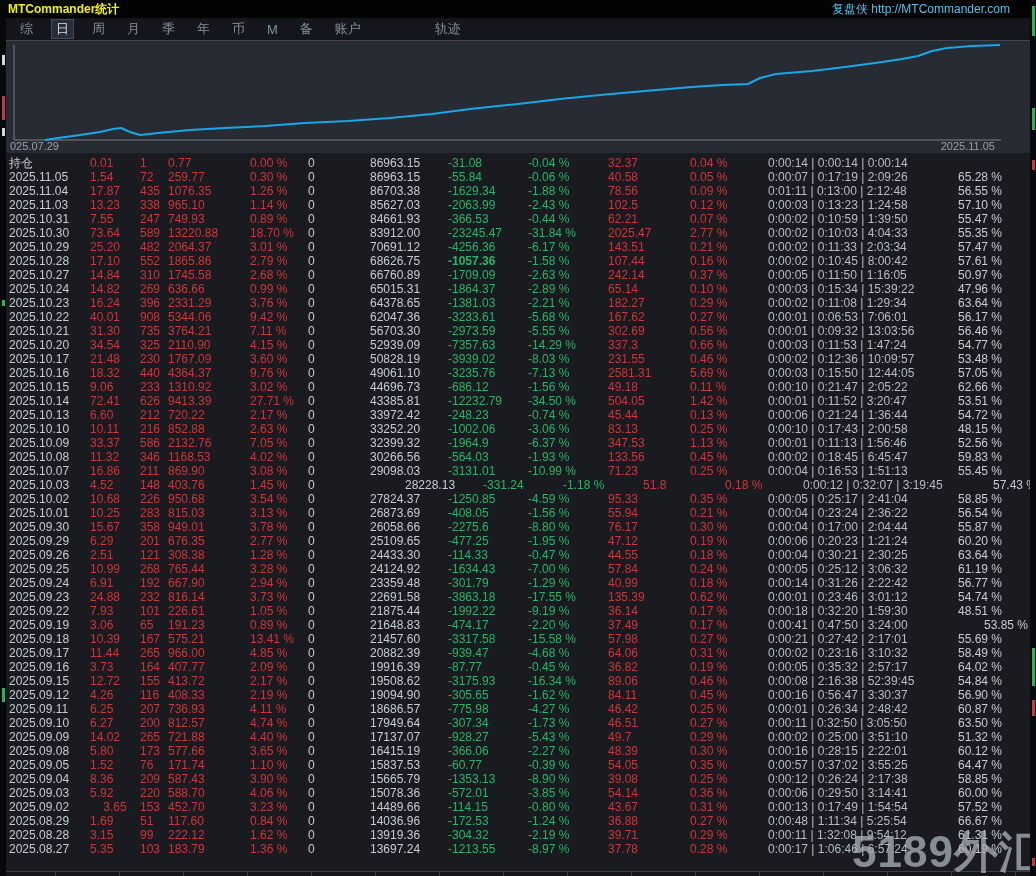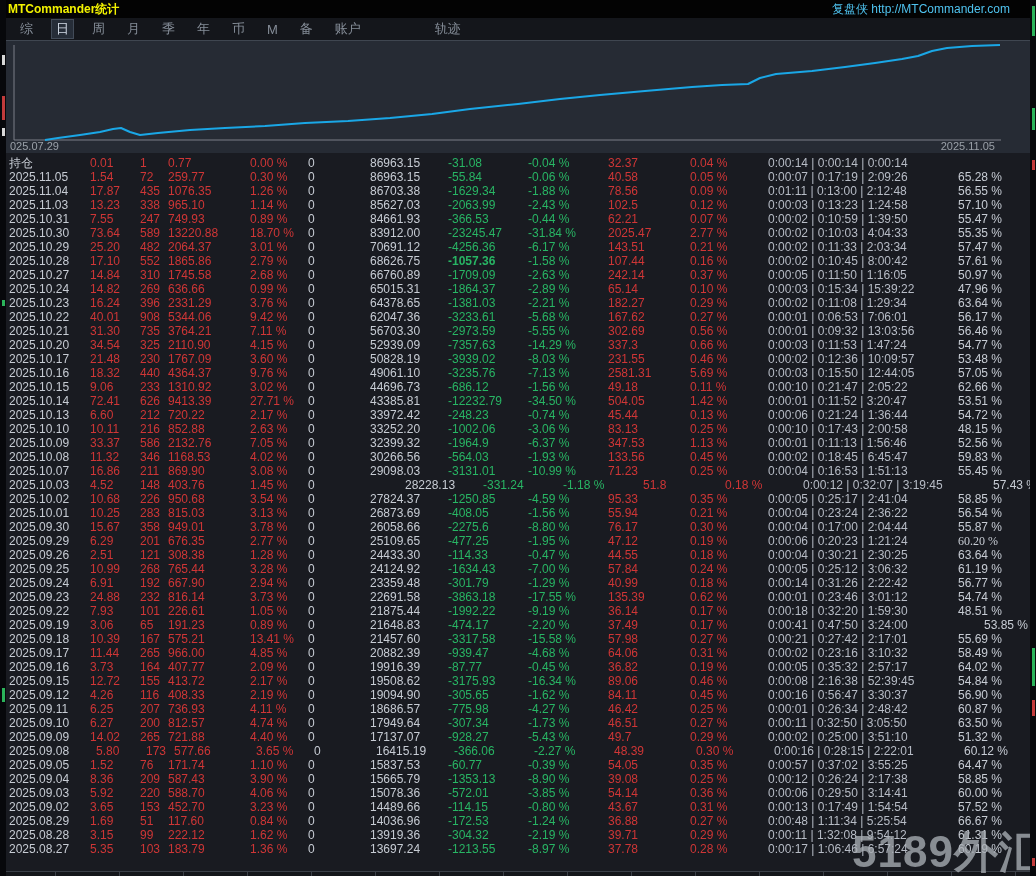--- a/index.html
+++ b/index.html
@@ -489,21 +489,21 @@
           <span class="c-red" style="width: 28px;">201</span>
           <span class="c-red" style="width: 82px;">676.35</span>
           <span class="c-red" style="width: 58px;">2.77 %</span>
           <span class="c-wht" style="width: 62px;">0</span>
           <span class="c-wht" style="width: 78px;">25109.65</span>
           <span class="c-grn" style="width: 80px;">-477.25</span>
           <span class="c-grn" style="width: 80px;">-1.95 %</span>
           <span class="c-red" style="width: 82px;">47.12</span>
           <span class="c-red" style="width: 78px;">0.19 %</span>
           <span class="c-time" style="width: 190px;">0:00:06 | 0:20:23 | 1:21:24</span>
-          <span class="c-wht" style="width: 70px; font-family: Liberation Serif, serif;">60.20 %</span>
+          <span class="c-wht" style="width: 70px;">60.20 %</span>
         </div>
         <div class="trow">
           <span class="c-date" style="width: 81px;">2025.09.26</span>
           <span class="c-red" style="width: 50px;">2.51</span>
           <span class="c-red" style="width: 28px;">121</span>
           <span class="c-red" style="width: 82px;">308.38</span>
           <span class="c-red" style="width: 58px;">1.28 %</span>
           <span class="c-wht" style="width: 62px;">0</span>
           <span class="c-wht" style="width: 78px;">24433.30</span>
           <span class="c-grn" style="width: 80px;">-114.33</span>
@@ -703,21 +703,21 @@
           <span class="c-wht" style="width: 78px;">17137.07</span>
           <span class="c-grn" style="width: 80px;">-928.27</span>
           <span class="c-grn" style="width: 80px;">-5.43 %</span>
           <span class="c-red" style="width: 82px;">49.7</span>
           <span class="c-red" style="width: 78px;">0.29 %</span>
           <span class="c-time" style="width: 190px;">0:00:02 | 0:25:00 | 3:51:10</span>
           <span class="c-wht" style="width: 70px;">51.32 %</span>
         </div>
         <div class="trow">
           <span class="c-date" style="width: 81px;">2025.09.08</span>
-          <span class="c-red" style="width: 50px; margin-left: 6px;">5.80</span>
+          <span class="c-red" style="width: 50px;">5.80</span>
           <span class="c-red" style="width: 28px;">173</span>
           <span class="c-red" style="width: 82px;">577.66</span>
           <span class="c-red" style="width: 58px;">3.65 %</span>
           <span class="c-wht" style="width: 62px;">0</span>
           <span class="c-wht" style="width: 78px;">16415.19</span>
           <span class="c-grn" style="width: 80px;">-366.06</span>
           <span class="c-grn" style="width: 80px;">-2.27 %</span>
           <span class="c-red" style="width: 82px;">48.39</span>
           <span class="c-red" style="width: 78px;">0.30 %</span>
           <span class="c-time" style="width: 190px;">0:00:16 | 0:28:15 | 2:22:01</span>
@@ -763,21 +763,21 @@
           <span class="c-wht" style="width: 78px;">15078.36</span>
           <span class="c-grn" style="width: 80px;">-572.01</span>
           <span class="c-grn" style="width: 80px;">-3.85 %</span>
           <span class="c-red" style="width: 82px;">54.14</span>
           <span class="c-red" style="width: 78px;">0.36 %</span>
           <span class="c-time" style="width: 190px;">0:00:06 | 0:29:50 | 3:14:41</span>
           <span class="c-wht" style="width: 70px;">60.00 %</span>
         </div>
         <div class="trow">
           <span class="c-date" style="width: 81px;">2025.09.02</span>
-          <span class="c-red" style="width: 50px;">3.65</span>
+          <span class="c-red" style="width: 50px; text-align: center;">3.65</span>
           <span class="c-red" style="width: 28px;">153</span>
           <span class="c-red" style="width: 82px;">452.70</span>
           <span class="c-red" style="width: 58px;">3.23 %</span>
           <span class="c-wht" style="width: 62px;">0</span>
           <span class="c-wht" style="width: 78px;">14489.66</span>
           <span class="c-grn" style="width: 80px;">-114.15</span>
           <span class="c-grn" style="width: 80px;">-0.80 %</span>
           <span class="c-red" style="width: 82px;">43.67</span>
           <span class="c-red" style="width: 78px;">0.31 %</span>
           <span class="c-time" style="width: 190px;">0:00:13 | 0:17:49 | 1:54:54</span>

